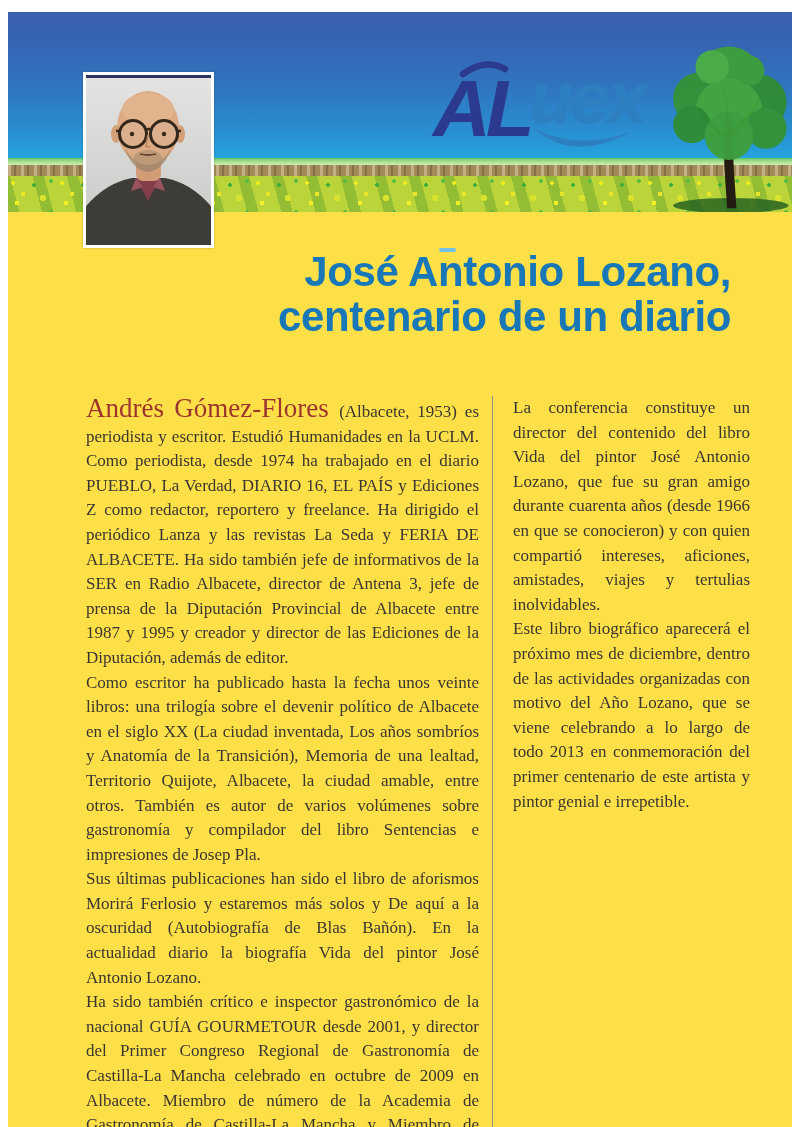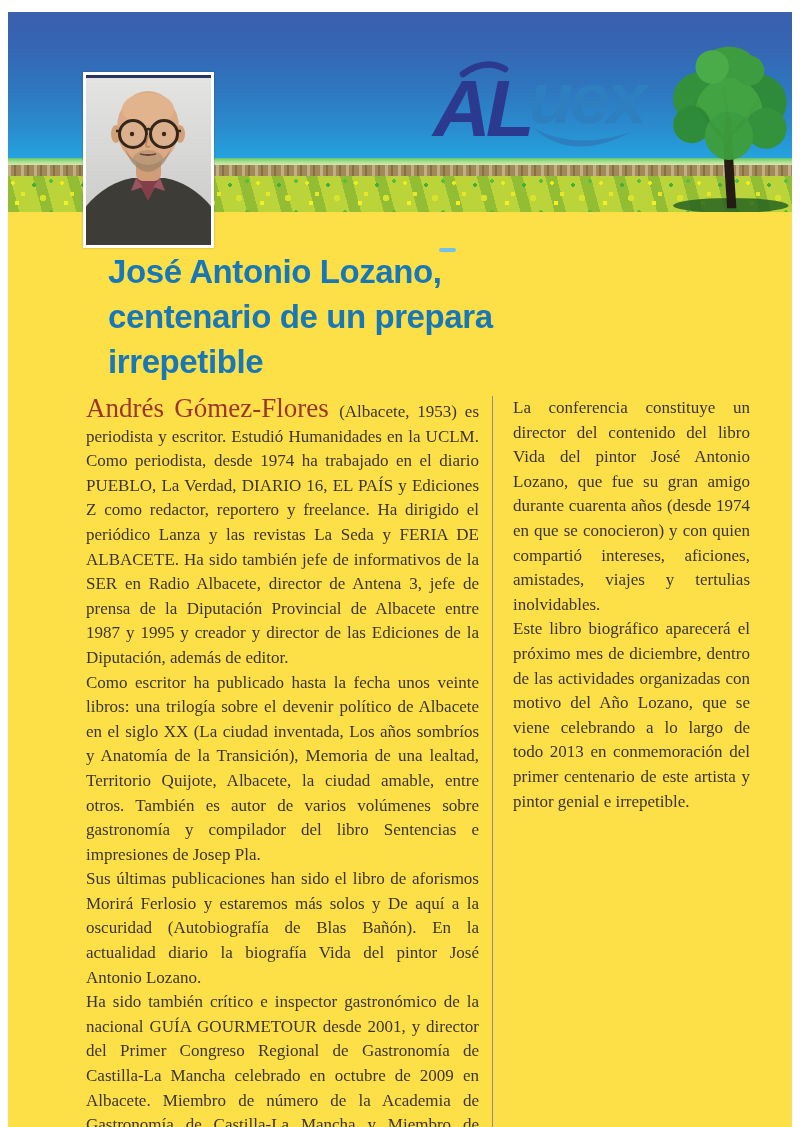--- a/index.html
+++ b/index.html
@@ -55,22 +55,22 @@
   
   .blue-dash{
     position:absolute;left:431px;top:236px;width:17px;height:4px;
     border-radius:2px;background:#74c1e8;
   }
 
   
   .title{
     position:absolute;top:237px;left:100px;right:61px;margin:0;
     font-family:"Liberation Sans",sans-serif;
-    font-weight:bold;font-size:33px;line-height:45px;letter-spacing:-.4px;
-    color:#1877b6;text-align:left;
+    font-weight:bold;font-size:42px;line-height:45px;letter-spacing:-.4px;
+    color:#1877b6;text-align:right;
   }
   .title span{display:block;}
 
   
   .content{position:absolute;top:384px;left:78px;width:664px;display:flex;align-items:stretch;}
   .col-left{width:393px;}
   .divider{width:0;border-left:1px solid #8f8f8f;margin-left:13px;}
   .col-right{width:237px;padding-left:20px;}
   .content p{
     margin:0;text-align:justify;color:#3b3532;
@@ -159,33 +159,32 @@
       <path d="M 62 60 Q 60.5 67 60 71 Q 62 73 64 71" stroke="#b9845c" stroke-width="1.6" fill="none"></path>
 
       <path d="M 54 79 Q 62 81 70 79" stroke="#6f4233" stroke-width="1.8" fill="none"></path>
     </svg>
   </figure>
 
   <div class="blue-dash"></div>
 
   <h1 class="title">
     <span>José Antonio Lozano,</span>
-    <span>centenario de un prepara</span>
-    <span>irrepetible</span>
+    <span>centenario de un diario</span>
   </h1>
 
   <main class="content">
     <section class="col-left">
       <p><span class="seg-lead">Andrés Gómez-Flores </span><span>(Albacete, 1953) es periodista y escritor. Estudió Humanidades en la UCLM. Como periodista, desde 1974 ha trabajado en el diario </span><span class="seg-i">PUEBLO, La Verdad, DIARIO 16, EL PAÍS y Ediciones Z</span><span> como redactor, reportero y freelance. Ha dirigido el periódico </span><span class="seg-i">Lanza</span><span> y las revistas </span><span class="seg-i">La Seda</span><span> y FERIA DE ALBACETE. Ha sido también jefe de informativos de la </span><span class="seg-i">SER en Radio Albacete</span><span>, director de </span><span class="seg-i">Antena 3,</span><span> jefe de prensa de la Diputación Provincial de Albacete entre 1987 y 1995 y creador y director de las Ediciones de la Diputación, además de editor.</span></p>
       <p><span>Como escritor ha publicado hasta la fecha unos veinte libros: una trilogía sobre el devenir político de Albacete en el siglo XX (</span><span class="seg-i">La ciudad inventada, Los años sombríos y Anatomía de la Transición</span><span>), </span><span class="seg-i">Memoria de una lealtad, Territorio Quijote, Albacete, la ciudad amable,</span><span> entre otros. También es autor de varios volúmenes sobre gastronomía y compilador del libro </span><span class="seg-i">Sentencias e impresiones de Josep Pla</span><span>.</span></p>
       <p><span>Sus últimas publicaciones han sido el libro de aforismos </span><span class="seg-i">Morirá Ferlosio y estaremos más solos y De aquí a la oscuridad</span><span> (Autobiografía de Blas Bañón). En la actualidad diario la biografía </span><span class="seg-i">Vida del pintor José Antonio Lozano</span><span>.</span></p>
       <p><span>Ha sido también crítico e inspector gastronómico de la nacional </span><span class="seg-i">GUÍA GOURMETOUR</span><span> desde 2001, y director del </span><span class="seg-i">Primer Congreso Regional de Gastronomía de Castilla-La Mancha</span><span> celebrado en octubre de 2009 en Albacete. Miembro de número de la Academia de Gastronomía de Castilla-La Mancha y Miembro de número del Instituto de Estudios Albacetenses.</span></p>
     </section>
 
     <div class="divider"></div>
 
     <section class="col-right">
-      <p><span>La conferencia constituye un director del contenido del libro </span><span class="seg-i">Vida del pintor José Antonio Lozano,</span><span> que fue su gran amigo durante cuarenta años (desde 1974 en que se conocieron) y con quien compartió intereses, aficiones, amistades, viajes y tertulias inolvidables.</span></p>
+      <p><span>La conferencia constituye un director del contenido del libro </span><span class="seg-i">Vida del pintor José Antonio Lozano,</span><span> que fue su gran amigo durante cuarenta años (desde 1966 en que se conocieron) y con quien compartió intereses, aficiones, amistades, viajes y tertulias inolvidables.</span></p>
       <p><span>Este libro biográfico aparecerá el próximo mes de diciembre, dentro de las actividades organizadas con motivo del Año Lozano, que se viene celebrando a lo largo de todo 2013 en conmemoración del primer centenario de este artista y pintor genial e irrepetible.</span></p>
     </section>
   </main>
 
 </div>
 
 </body></html>

